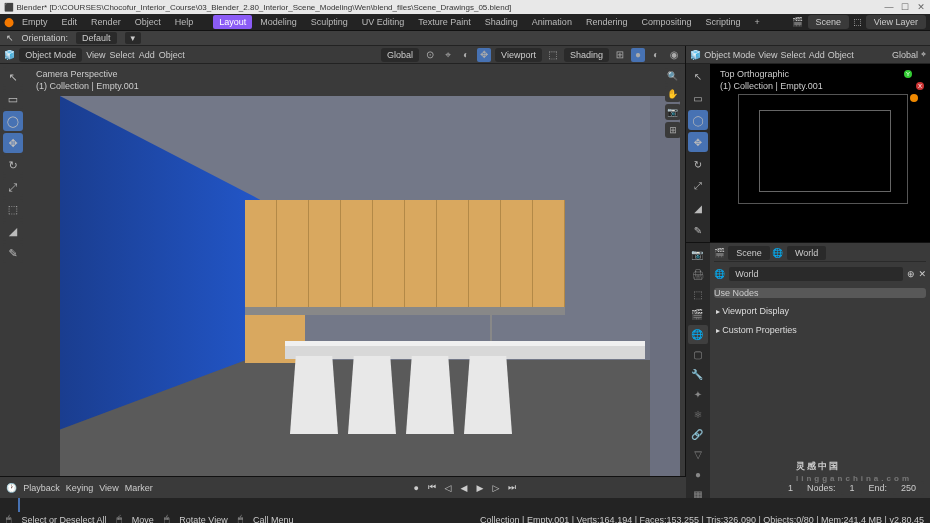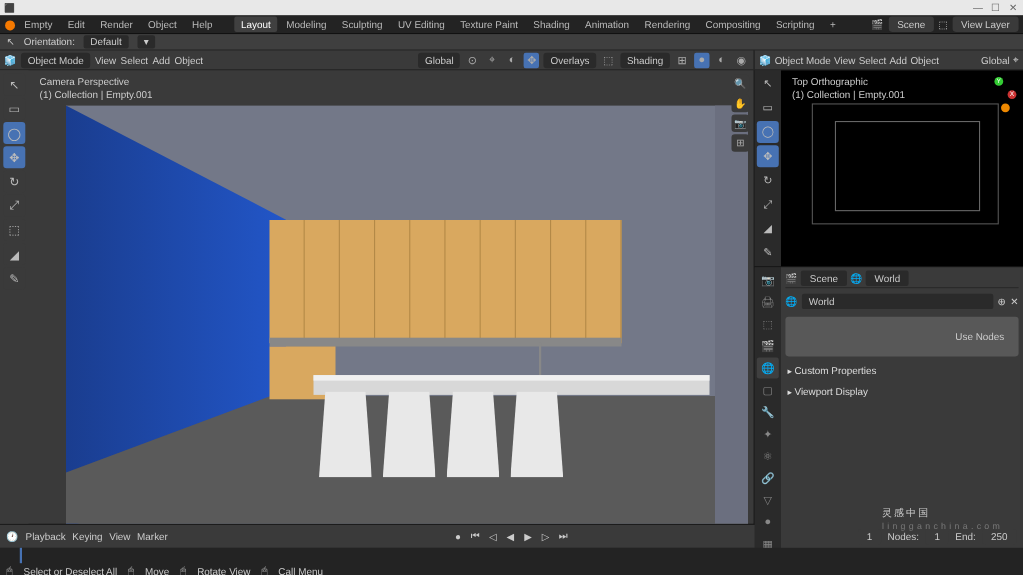--- a/index.html
+++ b/index.html
@@ -3,21 +3,21 @@
 <meta charset="utf-8">
 <style>
 *{margin:0;padding:0;box-sizing:border-box;font-family:sans-serif;font-size:9px;color:#ccc}
 body{width:930px;height:523px;background:#2b2b2b;overflow:hidden;position:relative}
 .titlebar{height:14px;background:#e8e8e8;display:flex;align-items:center;padding:0 4px}
 .titlebar span{color:#333;font-size:8px}
 .titlebar .winbtns{margin-left:auto;display:flex;gap:6px}
 .titlebar .winbtns div{width:10px;height:10px;color:#666;font-size:9px;text-align:center;line-height:10px}
 .menubar{height:17px;background:#232323;display:flex;align-items:center;padding:0 4px;gap:2px;border-bottom:1px solid #111}
 .menubar .mi{padding:2px 6px;color:#bbb;font-size:9px}
-.menubar .mi.active{background:#404040;color:#fff;border-radius:2px}
+.menubar .mi.active{background:#8b5cf6;color:#fff;border-radius:2px}
 .menubar .right{margin-left:auto;display:flex;gap:4px;align-items:center}
 .pill{background:#3a3a3a;border-radius:3px;padding:2px 8px;font-size:9px}
 .headerbar{height:15px;background:#3f3f3f;display:flex;align-items:center;padding:0 6px;gap:8px;border-bottom:1px solid #222}
 .headerbar .seg{background:#2a2a2a;padding:1px 6px;border-radius:2px;font-size:9px}
 .main{display:flex;height:430px}
 .leftcol{width:686px;display:flex;flex-direction:column;border-right:1px solid #111}
 .vpheader{height:18px;background:#3a3a3a;display:flex;align-items:center;padding:0 4px;gap:4px;border-bottom:1px solid #222}
 .vpheader .sel{background:#2a2a2a;padding:2px 6px;border-radius:3px;font-size:9px}
 .vpheader .sp{flex:1}
 .vpheader .ico{width:14px;height:14px;display:flex;align-items:center;justify-content:center;font-size:10px;color:#aaa}
@@ -55,39 +55,40 @@
 .outline-drawing::before{content:'';position:absolute;left:20px;top:15px;width:130px;height:80px;border:1px solid #666}
 .rc-bot{flex:1;display:flex}
 .prop-tabs{width:24px;background:#2a2a2a;padding:2px;display:flex;flex-direction:column;gap:1px}
 .prop-tabs .pt{width:20px;height:19px;border-radius:2px;display:flex;align-items:center;justify-content:center;font-size:10px;color:#888}
 .prop-tabs .pt.sel{background:#3f3f3f;color:#ccc}
 .prop-body{flex:1;background:#3a3a3a;padding:4px;display:flex;flex-direction:column;gap:3px}
 .prop-crumb{height:15px;display:flex;gap:3px;align-items:center;border-bottom:1px solid #2a2a2a;padding-bottom:3px}
 .prop-crumb .crmb{background:#2a2a2a;padding:2px 8px;border-radius:2px;font-size:9px}
 .prop-row{display:flex;align-items:center;gap:4px;padding:2px 0}
 .prop-row .lbl{font-size:9px;color:#ccc}
-.prop-btn{flex:1;background:#585858;padding:13px;text-align:right;border-radius:3px;font-size:9px}
+.prop-btn{flex:1;background:#585858;padding:0;text-align:left;border-radius:3px;font-size:9px}
 .prop-field{flex:1;background:#2a2a2a;padding:2px 6px;border-radius:2px;font-size:9px}
 .collapse{font-size:9px;color:#ddd;padding:3px 2px}
 .collapse::before{content:'▸ ';font-size:8px}
 .timeline{height:22px;background:#3a3a3a;display:flex;align-items:center;padding:0 6px;gap:6px;border-top:1px solid #111;font-size:9px}
 .timeline .tctrl{display:flex;gap:2px}
 .timeline .tctrl div{width:14px;height:14px;display:flex;align-items:center;justify-content:center;color:#ccc}
 .timeline-ruler{height:14px;background:#232323;position:relative}
 .timeline-ruler .phead{position:absolute;left:18px;top:0;width:2px;height:14px;background:#4772b3}
 .statusbar{height:15px;background:#232323;display:flex;align-items:center;padding:0 6px;gap:10px;font-size:8px;color:#999}
 .statusbar .right{margin-left:auto}
-.watermark{position:absolute;right:18px;bottom:40px;font-size:18px;color:rgba(255,255,255,0.35);font-weight:normal;letter-spacing:2px;pointer-events:none}
+.watermark{position:absolute;right:18px;bottom:40px;font-size:18px;color:rgba(255,255,255,0.35);font-weight:bold;letter-spacing:2px;pointer-events:none}
 .watermark small{display:block;font-size:8px;letter-spacing:3px;color:rgba(255,255,255,0.3)}
 </style>
 </head>
 <body>
 
 <div class="titlebar">
   <span>⬛</span>&nbsp;
+  <span>Blender* [D:\COURSES\Chocofur_Interior_Course\03_Blender_2.80_Interior_Scene_Modeling\Wen\blend_files\Scene_Drawings_05.blend]</span>
   <div class="winbtns">
     <div>—</div>
     <div>☐</div>
     <div>✕</div>
   </div>
 </div>
 
 <div class="menubar">
   <span style="color:#f57900">⬤</span>
   <span class="mi">Empty</span>
@@ -131,21 +132,21 @@
       <span class="mi">View</span>
       <span class="mi">Select</span>
       <span class="mi">Add</span>
       <span class="mi">Object</span>
       <span class="sp"></span>
       <span class="sel">Global</span>
       <span class="ico">⊙</span>
       <span class="ico">⌖</span>
       <span class="ico">◐</span>
       <span class="ico btn active">✥</span>
-      <span class="sel">Overlays</span>
+      <span class="sel">Viewport</span>
       <span class="ico">⬚</span>
       <span class="sel">Shading</span>
       <span class="ico">⊞</span>
       <span class="ico btn active">●</span>
       <span class="ico">◐</span>
       <span class="ico">◉</span>
     </div>
     <div class="vpbody">
       <div class="toolbar-l">
         <div class="tb">↖</div>
@@ -261,22 +262,22 @@
         </div>
         <div class="prop-row">
           <span>🌐</span>
           <div class="prop-field">World</div>
           <span>⊕</span>
           <span>✕</span>
         </div>
         <div class="prop-row">
             <div class="prop-btn">Use Nodes</div>
           </div>
+        <div class="collapse">Viewport Display</div>
         <div class="collapse">Custom Properties</div>
-        <div class="collapse">Viewport Display</div>
       </div>
     </div>
   </div>
 </div>
 
 <div class="timeline">
   <span>🕐</span>
   <span>Playback</span>
   <span>Keying</span>
   <span>View</span>
@@ -304,18 +305,19 @@
 
 <div class="statusbar">
   <span>🖱</span>
   <span>Select or Deselect All</span>
   <span>🖱</span>
   <span>Move</span>
   <span>🖱</span>
   <span>Rotate View</span>
   <span>🖱</span>
   <span>Call Menu</span>
+  <span class="right">Collection | Empty.001 | Verts:164,194 | Faces:153,255 | Tris:326,090 | Objects:0/80 | Mem:241.4 MB | v2.80.45</span>
 </div>
 
 <div class="watermark">
   <span>灵感中国</span>
   <small>lingganchina.com</small>
 </div>
 
 </body></html>

